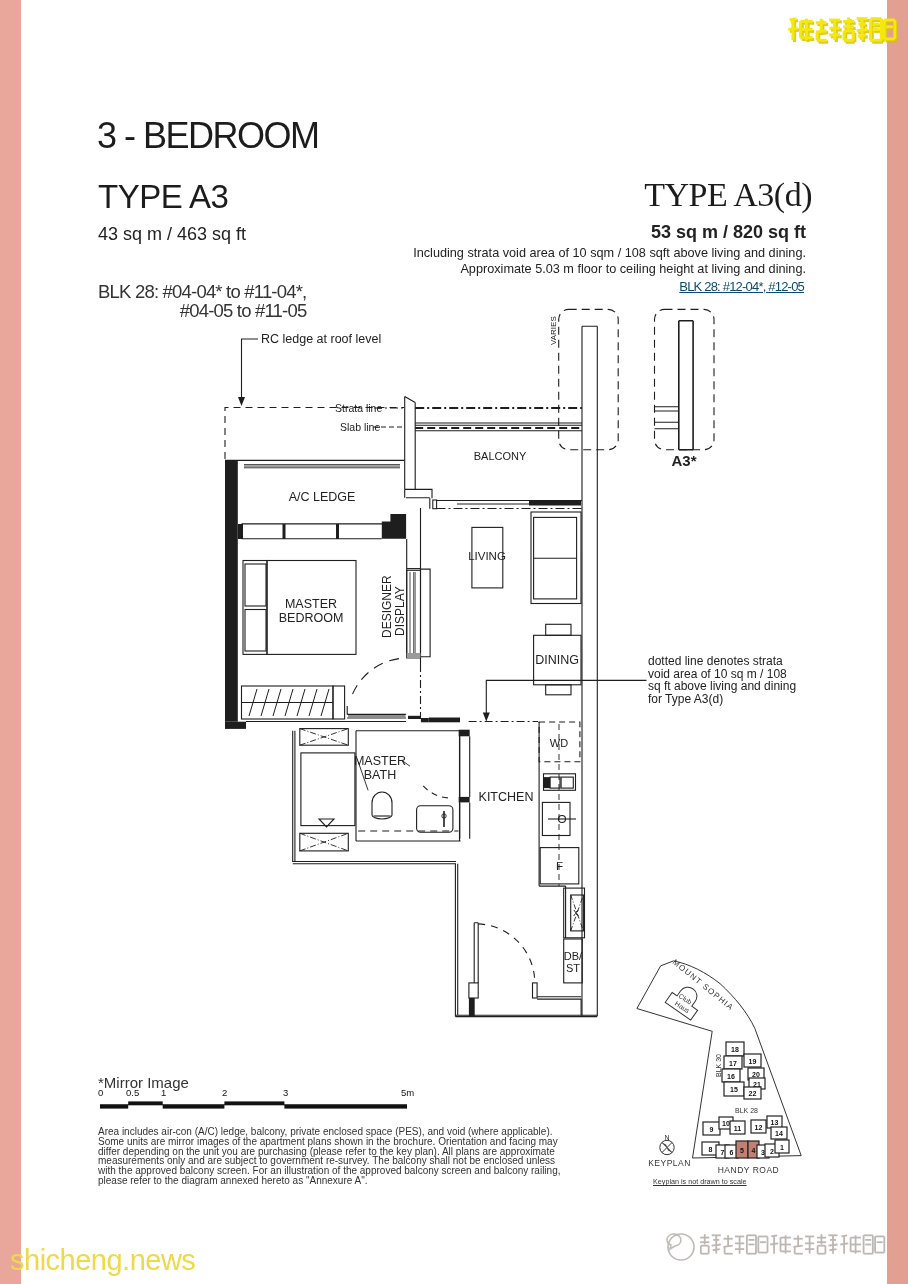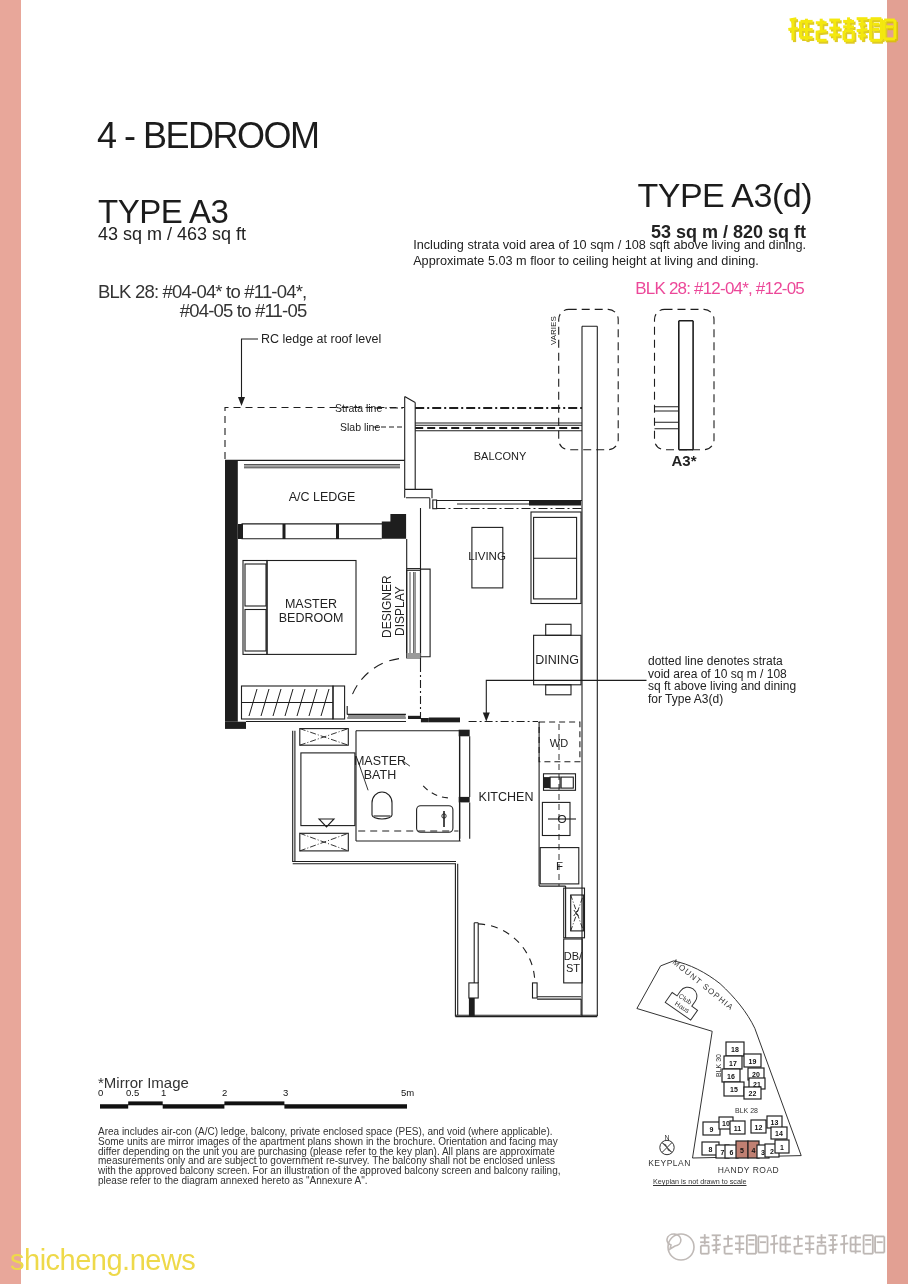--- a/index.html
+++ b/index.html
@@ -2,37 +2,37 @@
 <html><head>
 <meta charset="utf-8">
 <style>
   html,body{margin:0;padding:0;}
   body{width:908px;height:1284px;background:#fff;position:relative;overflow:hidden;
        font-family:"Liberation Sans",sans-serif;color:#222;}
   .abs{position:absolute;}
   #leftbar{left:0;top:0;width:21px;height:1284px;background:#e8a79a;}
   #rightbar{left:887px;top:0;width:21px;height:1284px;background:#e2a093;}
   #h1{left:97px;top:115px;font-size:36px;letter-spacing:-1.5px;color:#1c1c1c;}
-  #h2{left:98px;top:178px;font-size:33px;letter-spacing:-0.5px;color:#1c1c1c;margin-top:15px;}
+  #h2{left:98px;top:178px;font-size:33px;letter-spacing:-0.5px;color:#1c1c1c;}
   #area1{left:98px;top:224px;font-size:18px;font-weight:normal;color:#222;}
   #blk1{left:98px;top:282px;font-size:18.5px;letter-spacing:-0.8px;color:#333;line-height:19.3px;text-align:right;}
-  #h3{right:96px;top:176px;font-size:34px;letter-spacing:-0.5px;color:#1c1c1c;text-align:right;}
+  #h3{right:96px;top:176px;font-size:34px;letter-spacing:-0.5px;color:#1c1c1c;text-align:right;font-family:Liberation Serif, serif;}
   #area2{right:102px;top:222px;font-size:18px;font-weight:bold;text-align:right;}
-  #incl{right:102px;top:238px;font-size:12.7px;color:#222;text-align:left;line-height:15.8px;}
-  #blk2{right:104px;top:279px;font-size:17px;letter-spacing:-0.8px;color:#ec4899;text-align:right;}
+  #incl{right:102px;top:246px;font-size:12.7px;color:#222;text-align:right;line-height:15.8px;}
+  #blk2{right:104px;top:279px;font-size:13px;letter-spacing:-0.8px;color:#0c4a6e;text-align:right;text-decoration:underline;}
   #mirror{left:98px;top:1074px;font-size:15px;color:#333;}
   #disc{left:98px;top:1127px;width:460px;font-size:10px;color:#333;line-height:9.8px;white-space:nowrap;}
   #keynote{left:653px;top:1177px;font-size:7.2px;color:#333;text-decoration:underline;}
   #plansvg{left:0;top:0;}
 </style>
 </head>
 <body>
 <div id="leftbar" class="abs"></div>
 <div id="rightbar" class="abs"></div>
-<div id="h1" class="abs">4 - BEDROOM</div>
+<div id="h1" class="abs">3 - BEDROOM</div>
 <div id="h2" class="abs">TYPE A3</div>
 <div id="area1" class="abs">43 sq m / 463 sq ft</div>
 <div id="blk1" class="abs">BLK 28: #04-04* to #11-04*,<br>#04-05 to #11-05</div>
 <div id="h3" class="abs">TYPE A3(d)</div>
 <div id="area2" class="abs">53 sq m / 820 sq ft</div>
 <div id="incl" class="abs">Including strata void area of 10 sqm / 108 sqft above living and dining.<br>Approximate 5.03 m floor to ceiling height at living and dining.</div>
 <div id="blk2" class="abs">BLK 28: #12-04*, #12-05</div>
 <div id="mirror" class="abs">*Mirror Image</div>
 <div id="disc" class="abs">Area includes air-con (A/C) ledge, balcony, private enclosed space (PES), and void (where applicable).<br>Some units are mirror images of the apartment plans shown in the brochure. Orientation and facing may<br>differ depending on the unit you are purchasing (please refer to the key plan). All plans are approximate<br>measurements only and are subject to government re-survey. The balcony shall not be enclosed unless<br>with the approved balcony screen. For an illustration of the approved balcony screen and balcony railing,<br>please refer to the diagram annexed hereto as "Annexure A".</div>
 <div id="keynote" class="abs">Keyplan is not drawn to scale</div>

